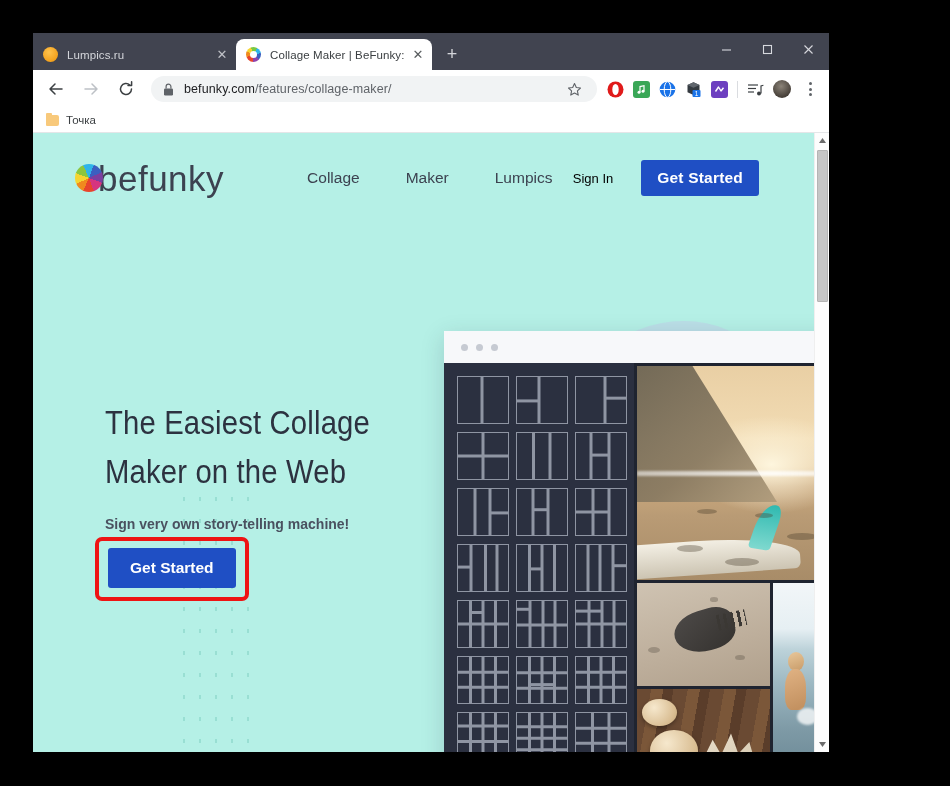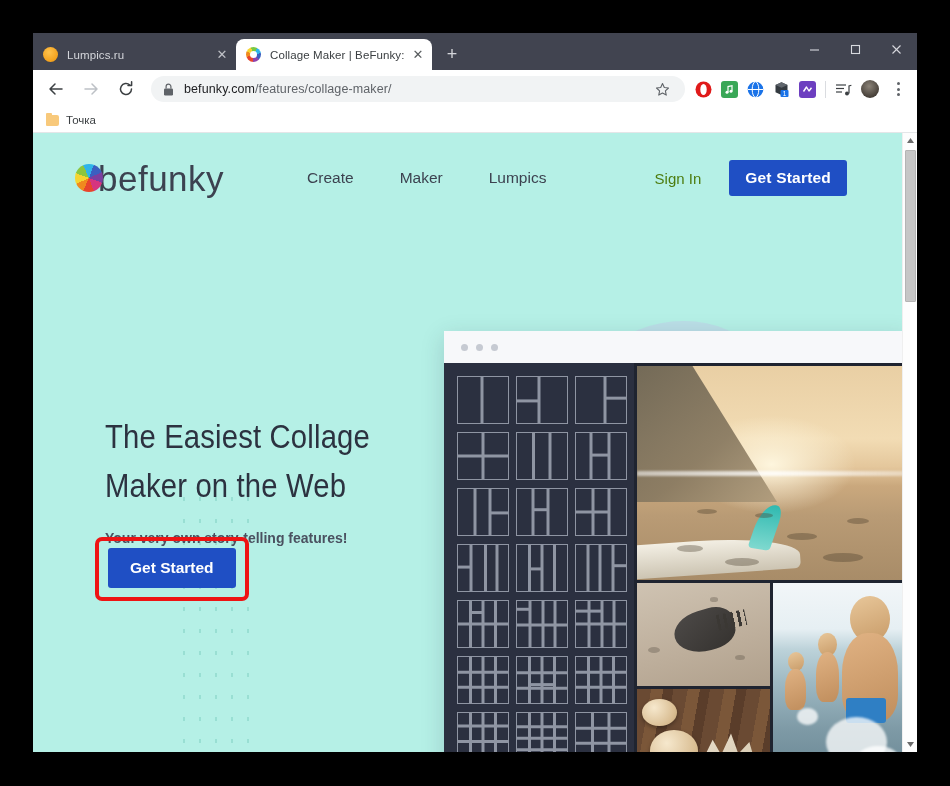--- a/index.html
+++ b/index.html
@@ -9,21 +9,21 @@
     font-family: "Liberation Sans", sans-serif;
     overflow: hidden;
   }
 
   
   #root { position: relative; width: 950px; height: 786px; background:#000; }
 
   
   #browser {
     position: absolute; left: 33px; top: 33px;
-    width: 884px; height: 719px;
+    width: 796px; height: 719px;
     background: #fff;
     overflow: hidden;
   }
 
   
   .tabstrip {
     height: 37px; background: #3c4043; background:#414450;
     position: relative;
     display: flex; align-items: flex-end;
   }
@@ -149,28 +149,28 @@
         #e8452c 0deg 45deg, #f08a1e 45deg 85deg, #f5d431 85deg 130deg,
         #8cc63f 130deg 175deg, #2fb4e9 175deg 220deg, #3b5fc0 220deg 265deg,
         #7b3fa0 265deg 310deg, #d6357f 310deg 360deg);
     position: relative; z-index:1;
   }
   .logo-text { font-size: 35px; color:#3c4250; font-weight:300;
                letter-spacing:.5px; line-height:1; font-family:"Liberation Sans",sans-serif; }
   .nav { display:flex; align-items:center; gap: 46px; margin-left: 83px; }
   .navlink { font-size: 15.5px; color:#3c4250; }
   .authgroup { margin-left:auto; display:flex; align-items:center; gap: 28px; }
-  .signin { font-size: 15px; color:#4d7c0f; }
+  .signin { font-size: 13px; color:#000000; }
   .btn-primary {
     background:#1f4fc4; color:#fff; font-size:15.5px; font-weight:700;
     padding: 9px 16px; border-radius: 3px; letter-spacing:.2px;
   }
 
   
-  .hero-left { position:absolute; left: 72px; top: 279px; width: 330px; }
+  .hero-left { position:absolute; left: 72px; top: 265px; width: 330px; }
   .hero-title {
     font-size: 34px; line-height: 1.45; color:#2c3240; font-weight:400;
     font-family:"Liberation Sans Narrow","Liberation Sans",sans-serif;
     transform: scaleX(.86); transform-origin: left center;
     letter-spacing: .2px;
   }
   .hero-sub { margin-top: 19px; font-size: 14px; color:#4a5160; font-weight:600; }
 
   .cta-wrap { position:absolute; left: 62px; top: 404px; }
   .cta-highlight {
@@ -439,34 +439,34 @@
         <div class="dots-tr"></div>
 
         <div class="dots-left"></div>
 
         <div class="siteheader">
           <div class="logo">
             <span class="logo-mark"></span>
             <span class="logo-text">befunky</span>
           </div>
           <div class="nav">
-            <span class="navlink">Create</span>
+            <span class="navlink">Collage</span>
             <span class="navlink">Maker</span>
             <span class="navlink">Lumpics</span>
           </div>
           <div class="authgroup">
             <span class="signin">Sign In</span>
             <span class="btn-primary">Get Started</span>
           </div>
         </div>
 
         <div class="hero-left">
           <div class="hero-title">The Easiest Collage</div>
           <div class="hero-title">Maker on the Web</div>
-          <div class="hero-sub">Your very own story-telling features!</div>
+          <div class="hero-sub">Sign very own story-telling machine!</div>
         </div>
 
         <div class="cta-wrap">
           <div class="cta-highlight">
             <span class="cta-btn">Get Started</span>
           </div>
         </div>
 
         <div class="mock">
           <div class="mock-bar">

